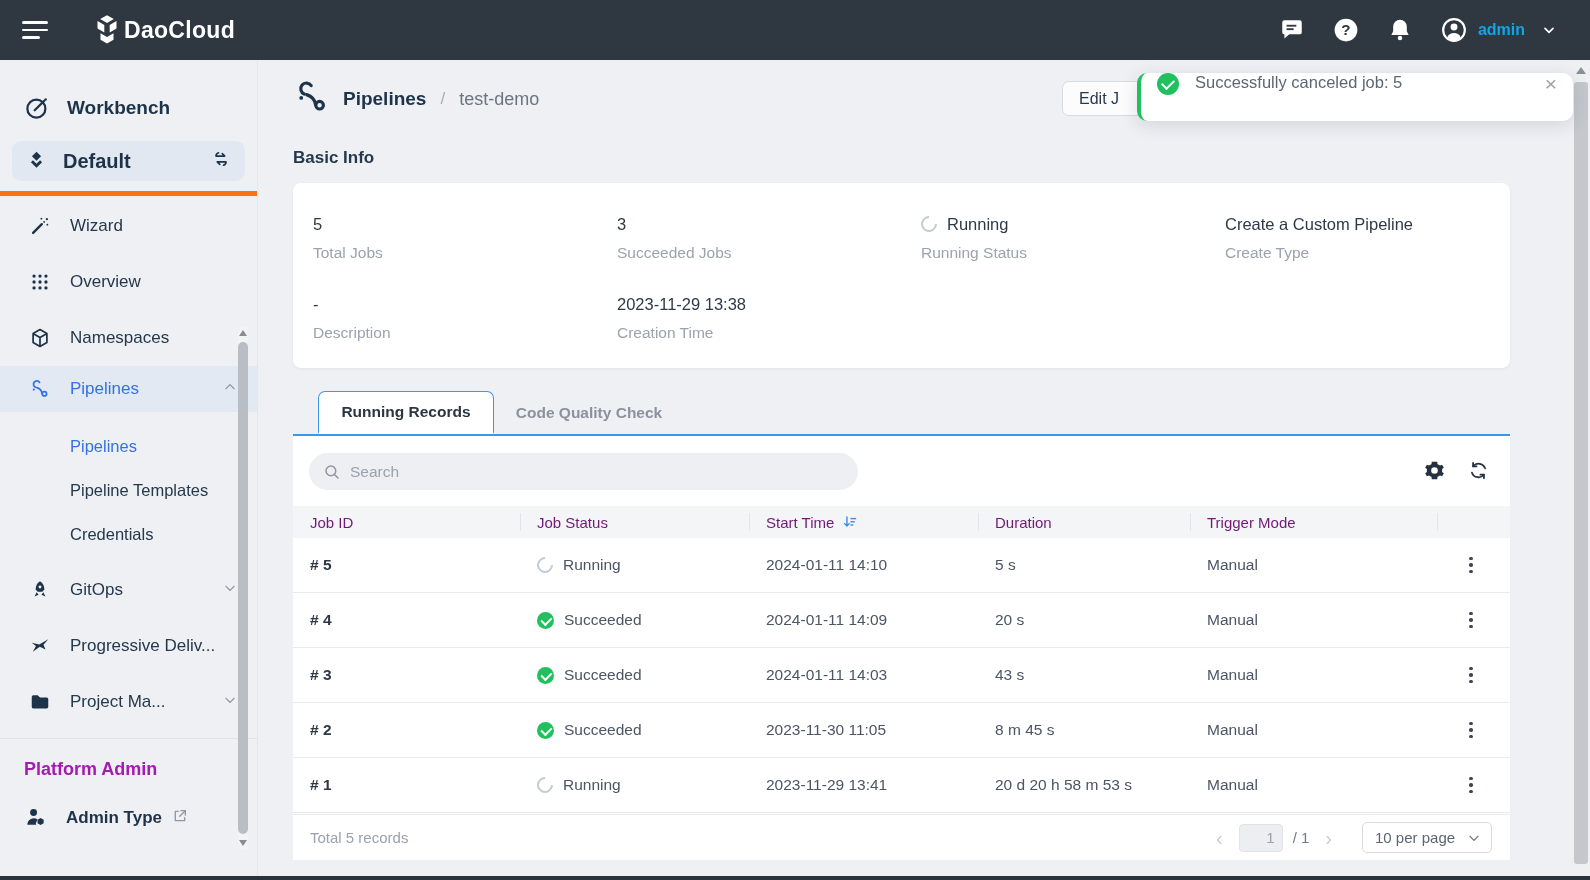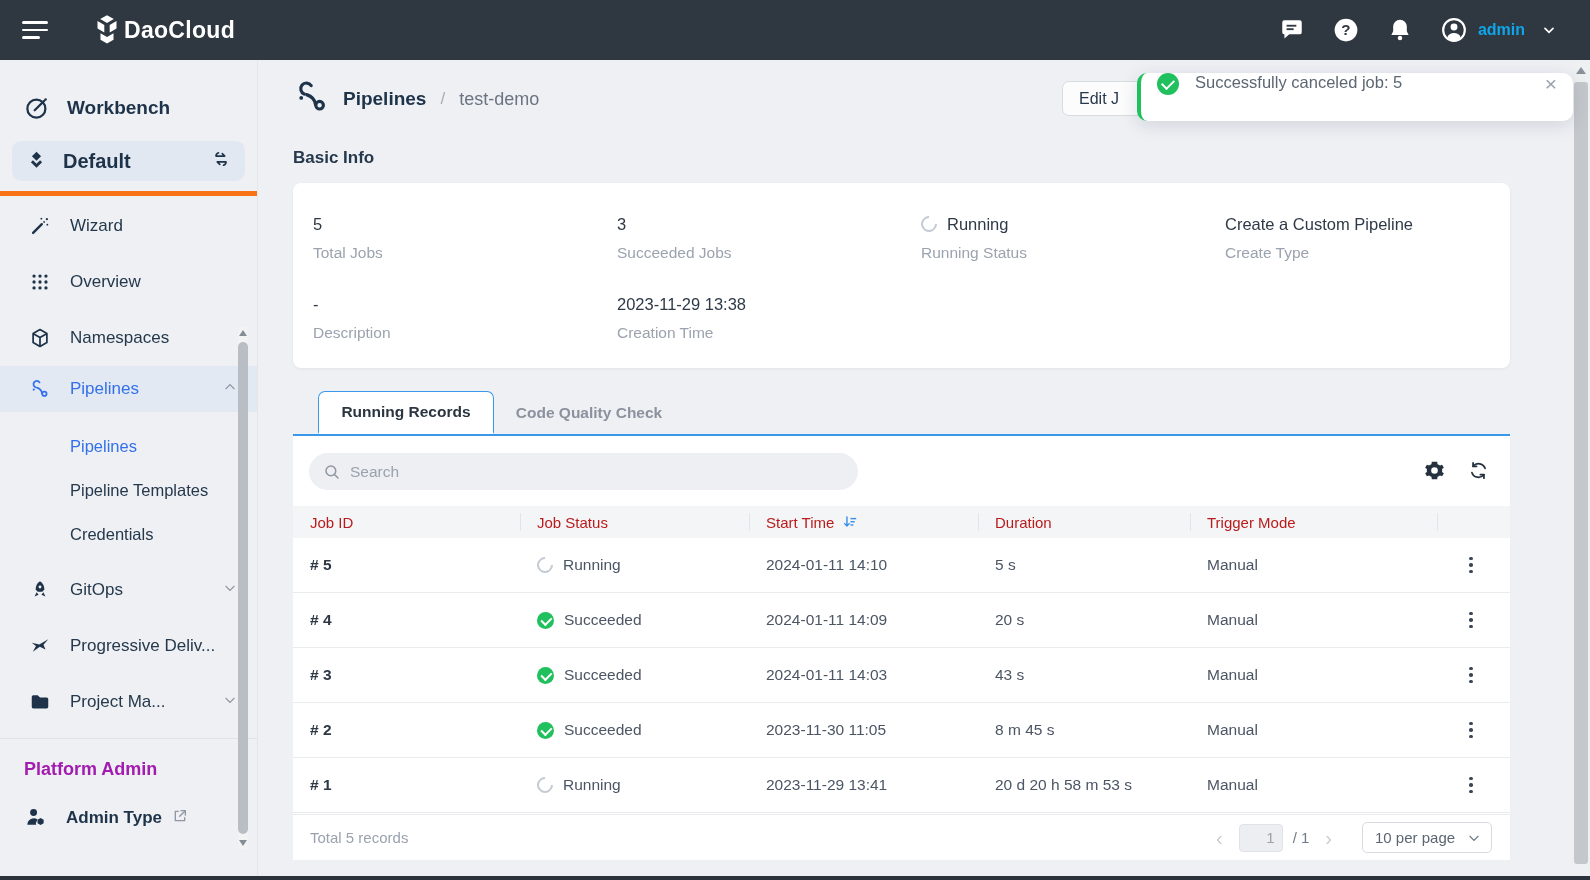--- a/index.html
+++ b/index.html
@@ -112,21 +112,21 @@
   .search-box input { border:none; outline:none; background:transparent; margin-left:9px; width:100%;
     font-size:15.5px; color:#34404d; font-family:"Liberation Sans",sans-serif; }
   .search-box input::placeholder { color:#9aa2ad; }
   .tool-ics { position:absolute; right:20px; top:24px; display:flex; gap:22px; }
   .tool-ics .tic { width:22px; height:22px; cursor:pointer; }
   .tool-ics svg { width:21px; height:21px; }
 
   
   .tgrid { display:grid; grid-template-columns:227px 229px 229px 212px 247px 1fr; align-items:center; }
   .thead { height:32px; background:#f4f5f7; }
-  .thead .tcell { font-size:15px; color:#b91c1c; position:relative; height:32px; display:flex; align-items:center; }
+  .thead .tcell { font-size:15px; color:#701a75; position:relative; height:32px; display:flex; align-items:center; }
   .thead .tcell:not(:first-child)::before { content:""; position:absolute; left:0; top:7px; bottom:7px; width:1px; background:#e2e4e9; }
   .tcell { padding-left:17px; }
   .sort-ic { margin-left:8px; cursor:pointer; display:flex; }
   .sort-ic svg { width:17px; height:17px; }
   .trow { height:55px; border-bottom:1px solid #e9ebee; }
   .trow { display:grid; grid-template-columns:227px 229px 229px 212px 247px 1fr; align-items:center; }
   .trow .tcell { font-size:15.5px; color:#4b5564; }
   .trow .c-id { font-weight:700; color:#2e3845; }
   .c-status { display:flex; align-items:center; gap:10px; }
   .check { width:17px; height:17px; border-radius:50%; background:#21c05e; position:relative; flex:none; }

